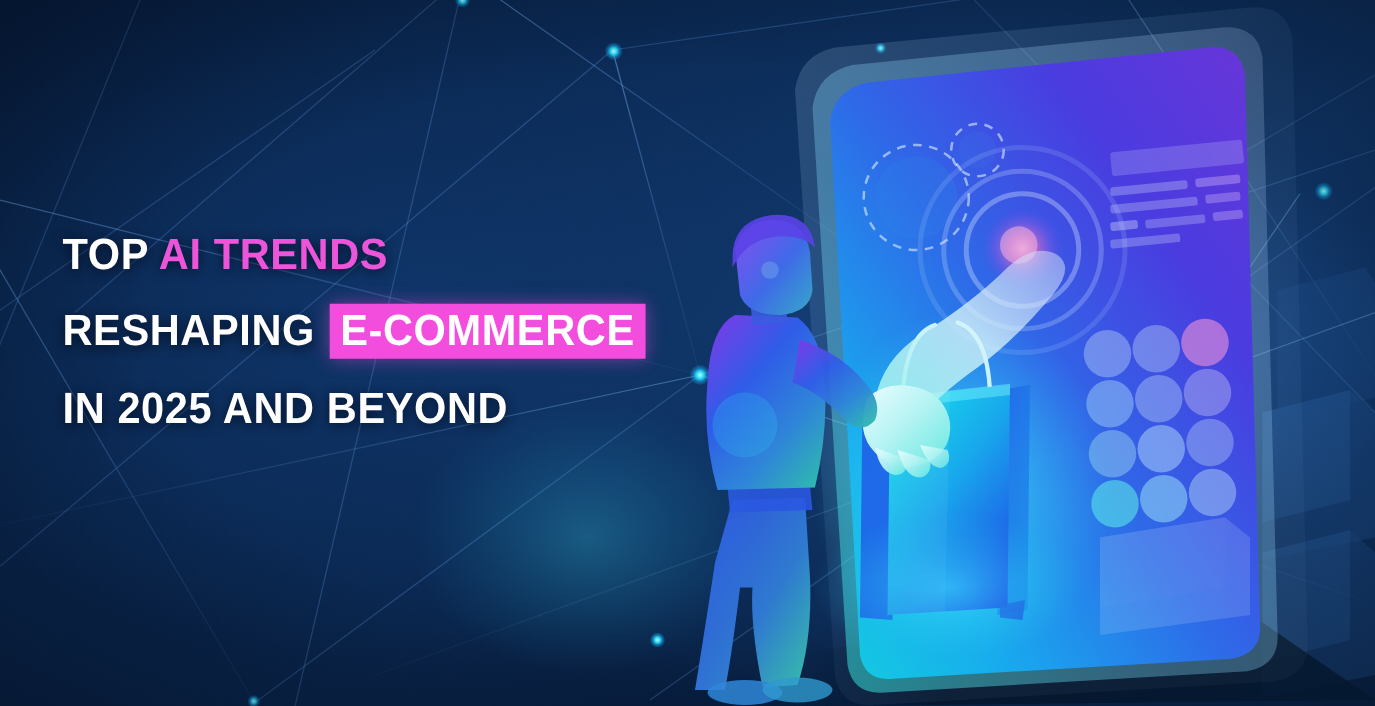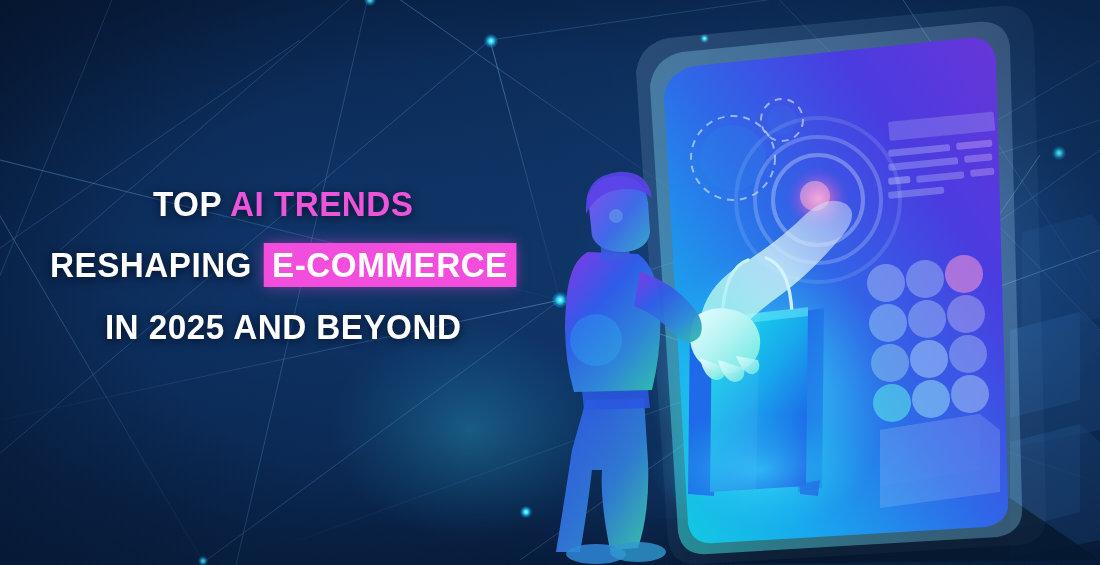--- a/index.html
+++ b/index.html
@@ -38,21 +38,20 @@
     border-radius:50%;
     background:radial-gradient(circle, #c8f7ff 0%, #25d8f5 26%, rgba(23,160,225,0.55) 48%, rgba(20,120,200,0) 76%);
     pointer-events:none;
   }
 
   
   .headline{
     position:absolute;
     left:50px; top:186px;
     z-index:40;
-    text-align:center;
   }
   .hl-line{
     font-weight:bold;
     font-size:35px;
     letter-spacing:0.5px;
     line-height:1;
     color:#ffffff;
     margin-bottom:22px;
     white-space:nowrap;
     text-shadow:0 2px 10px rgba(2,12,30,0.85);

